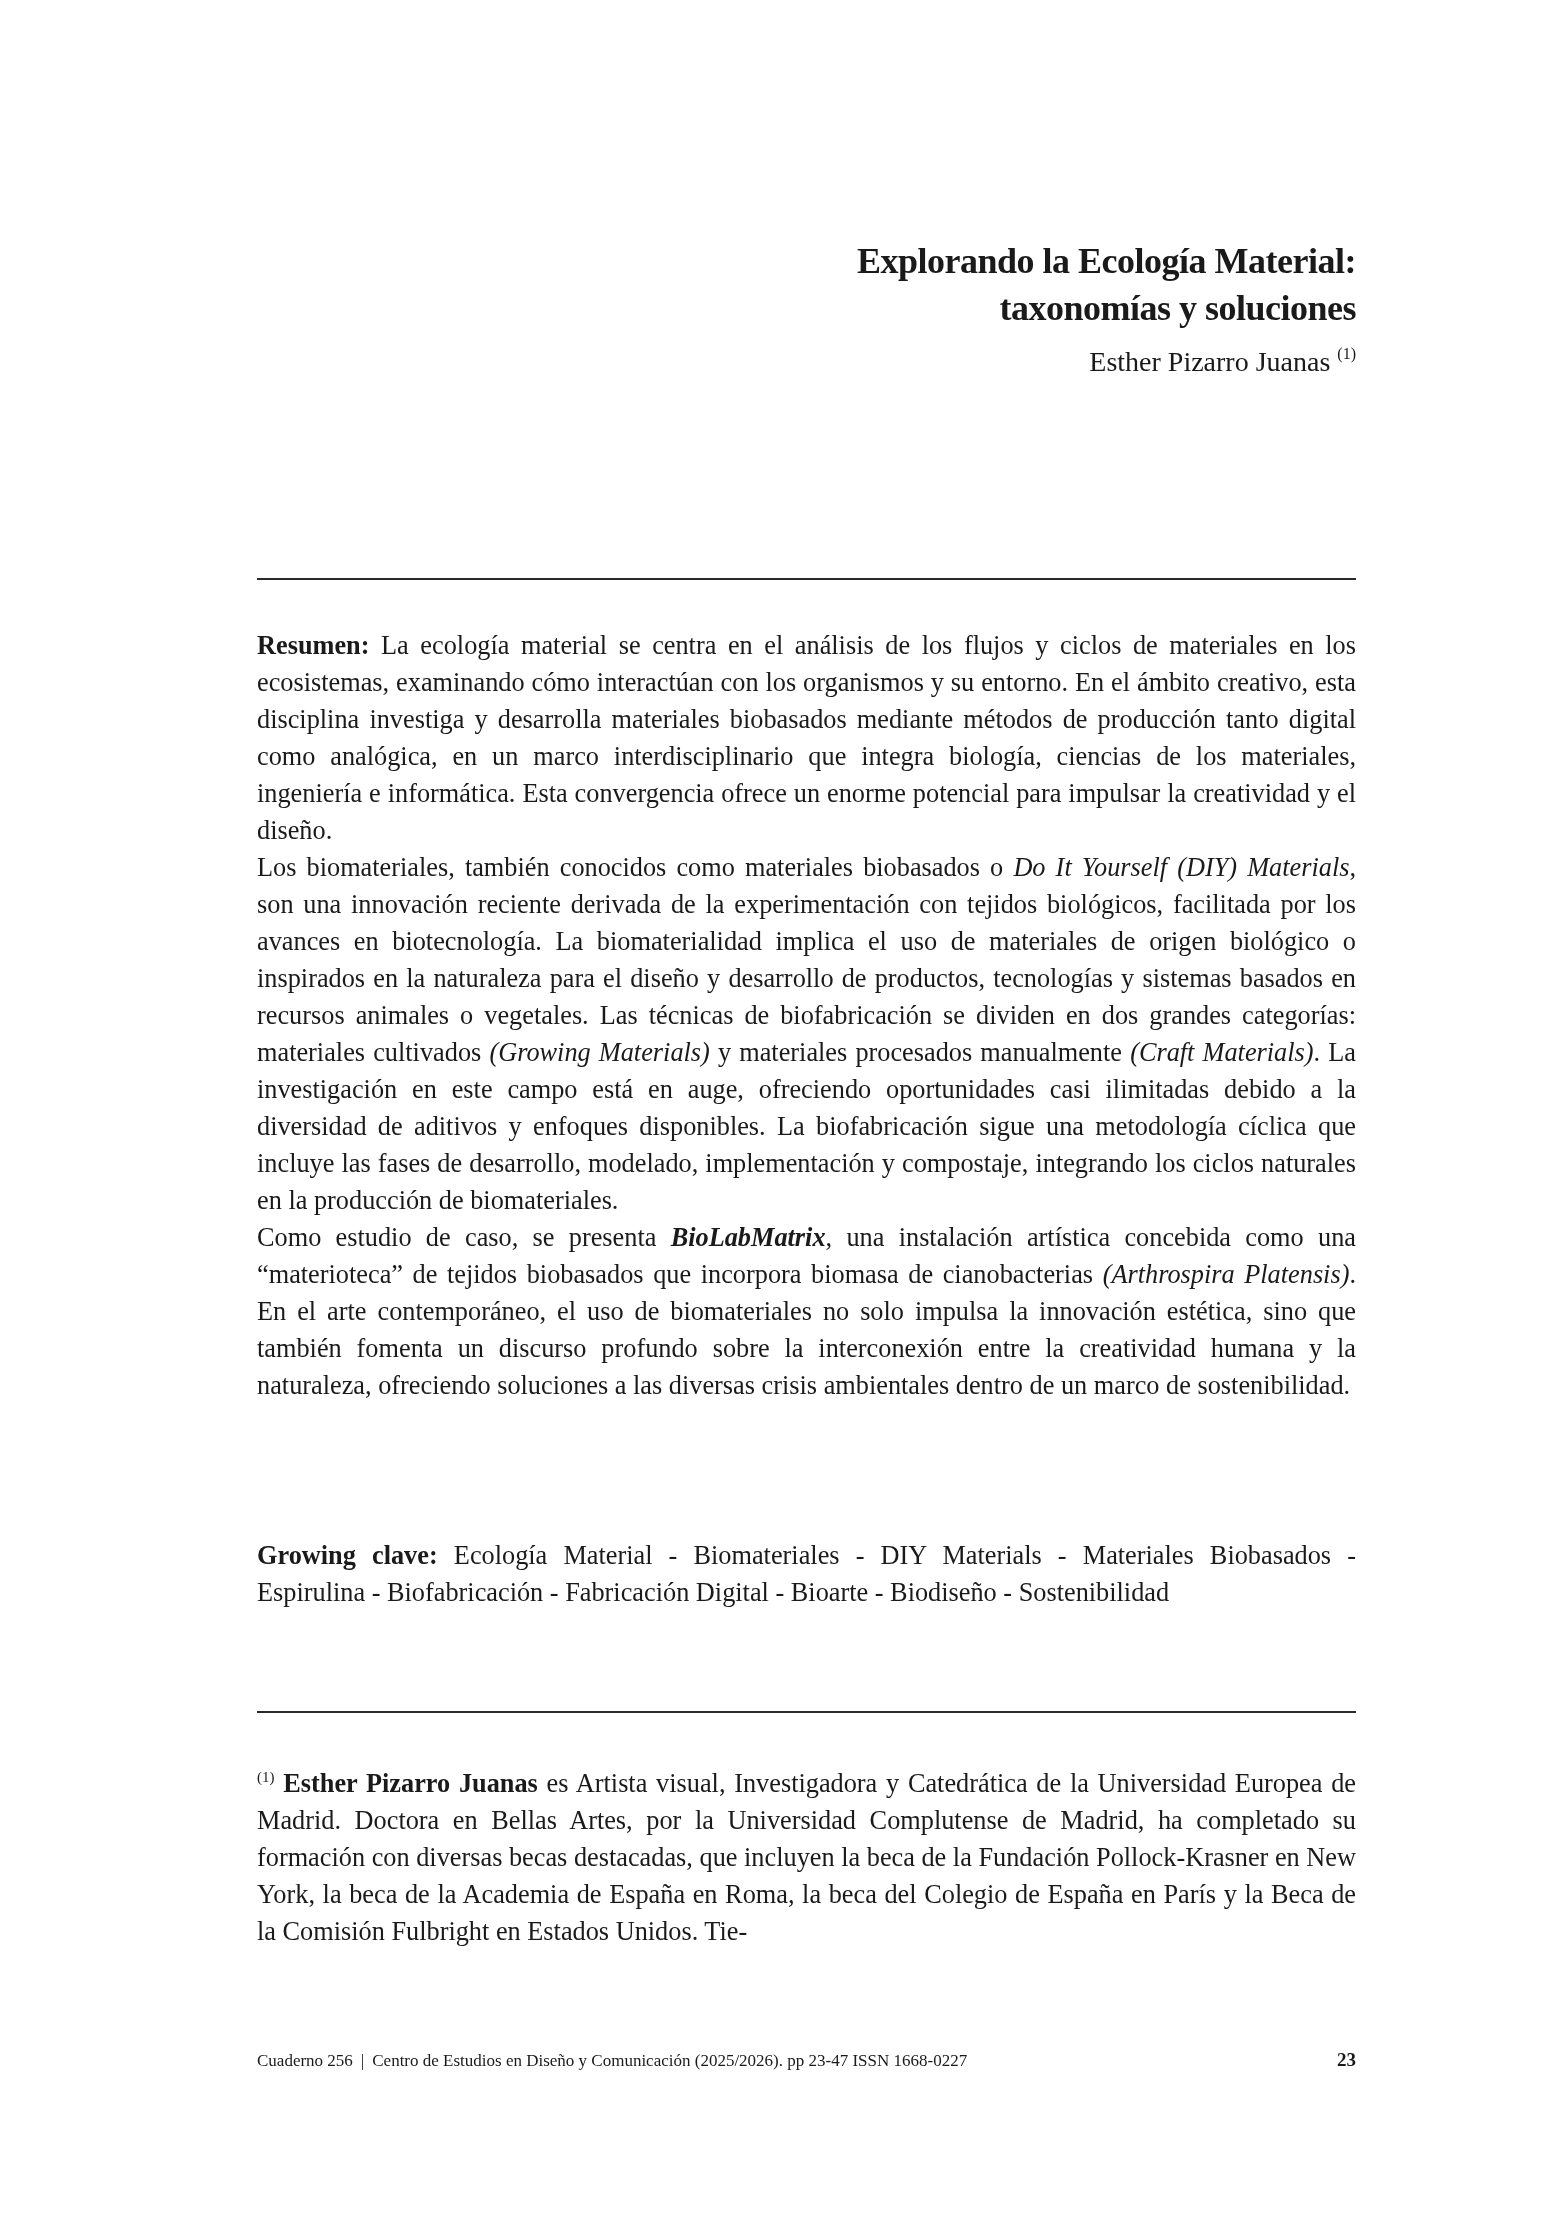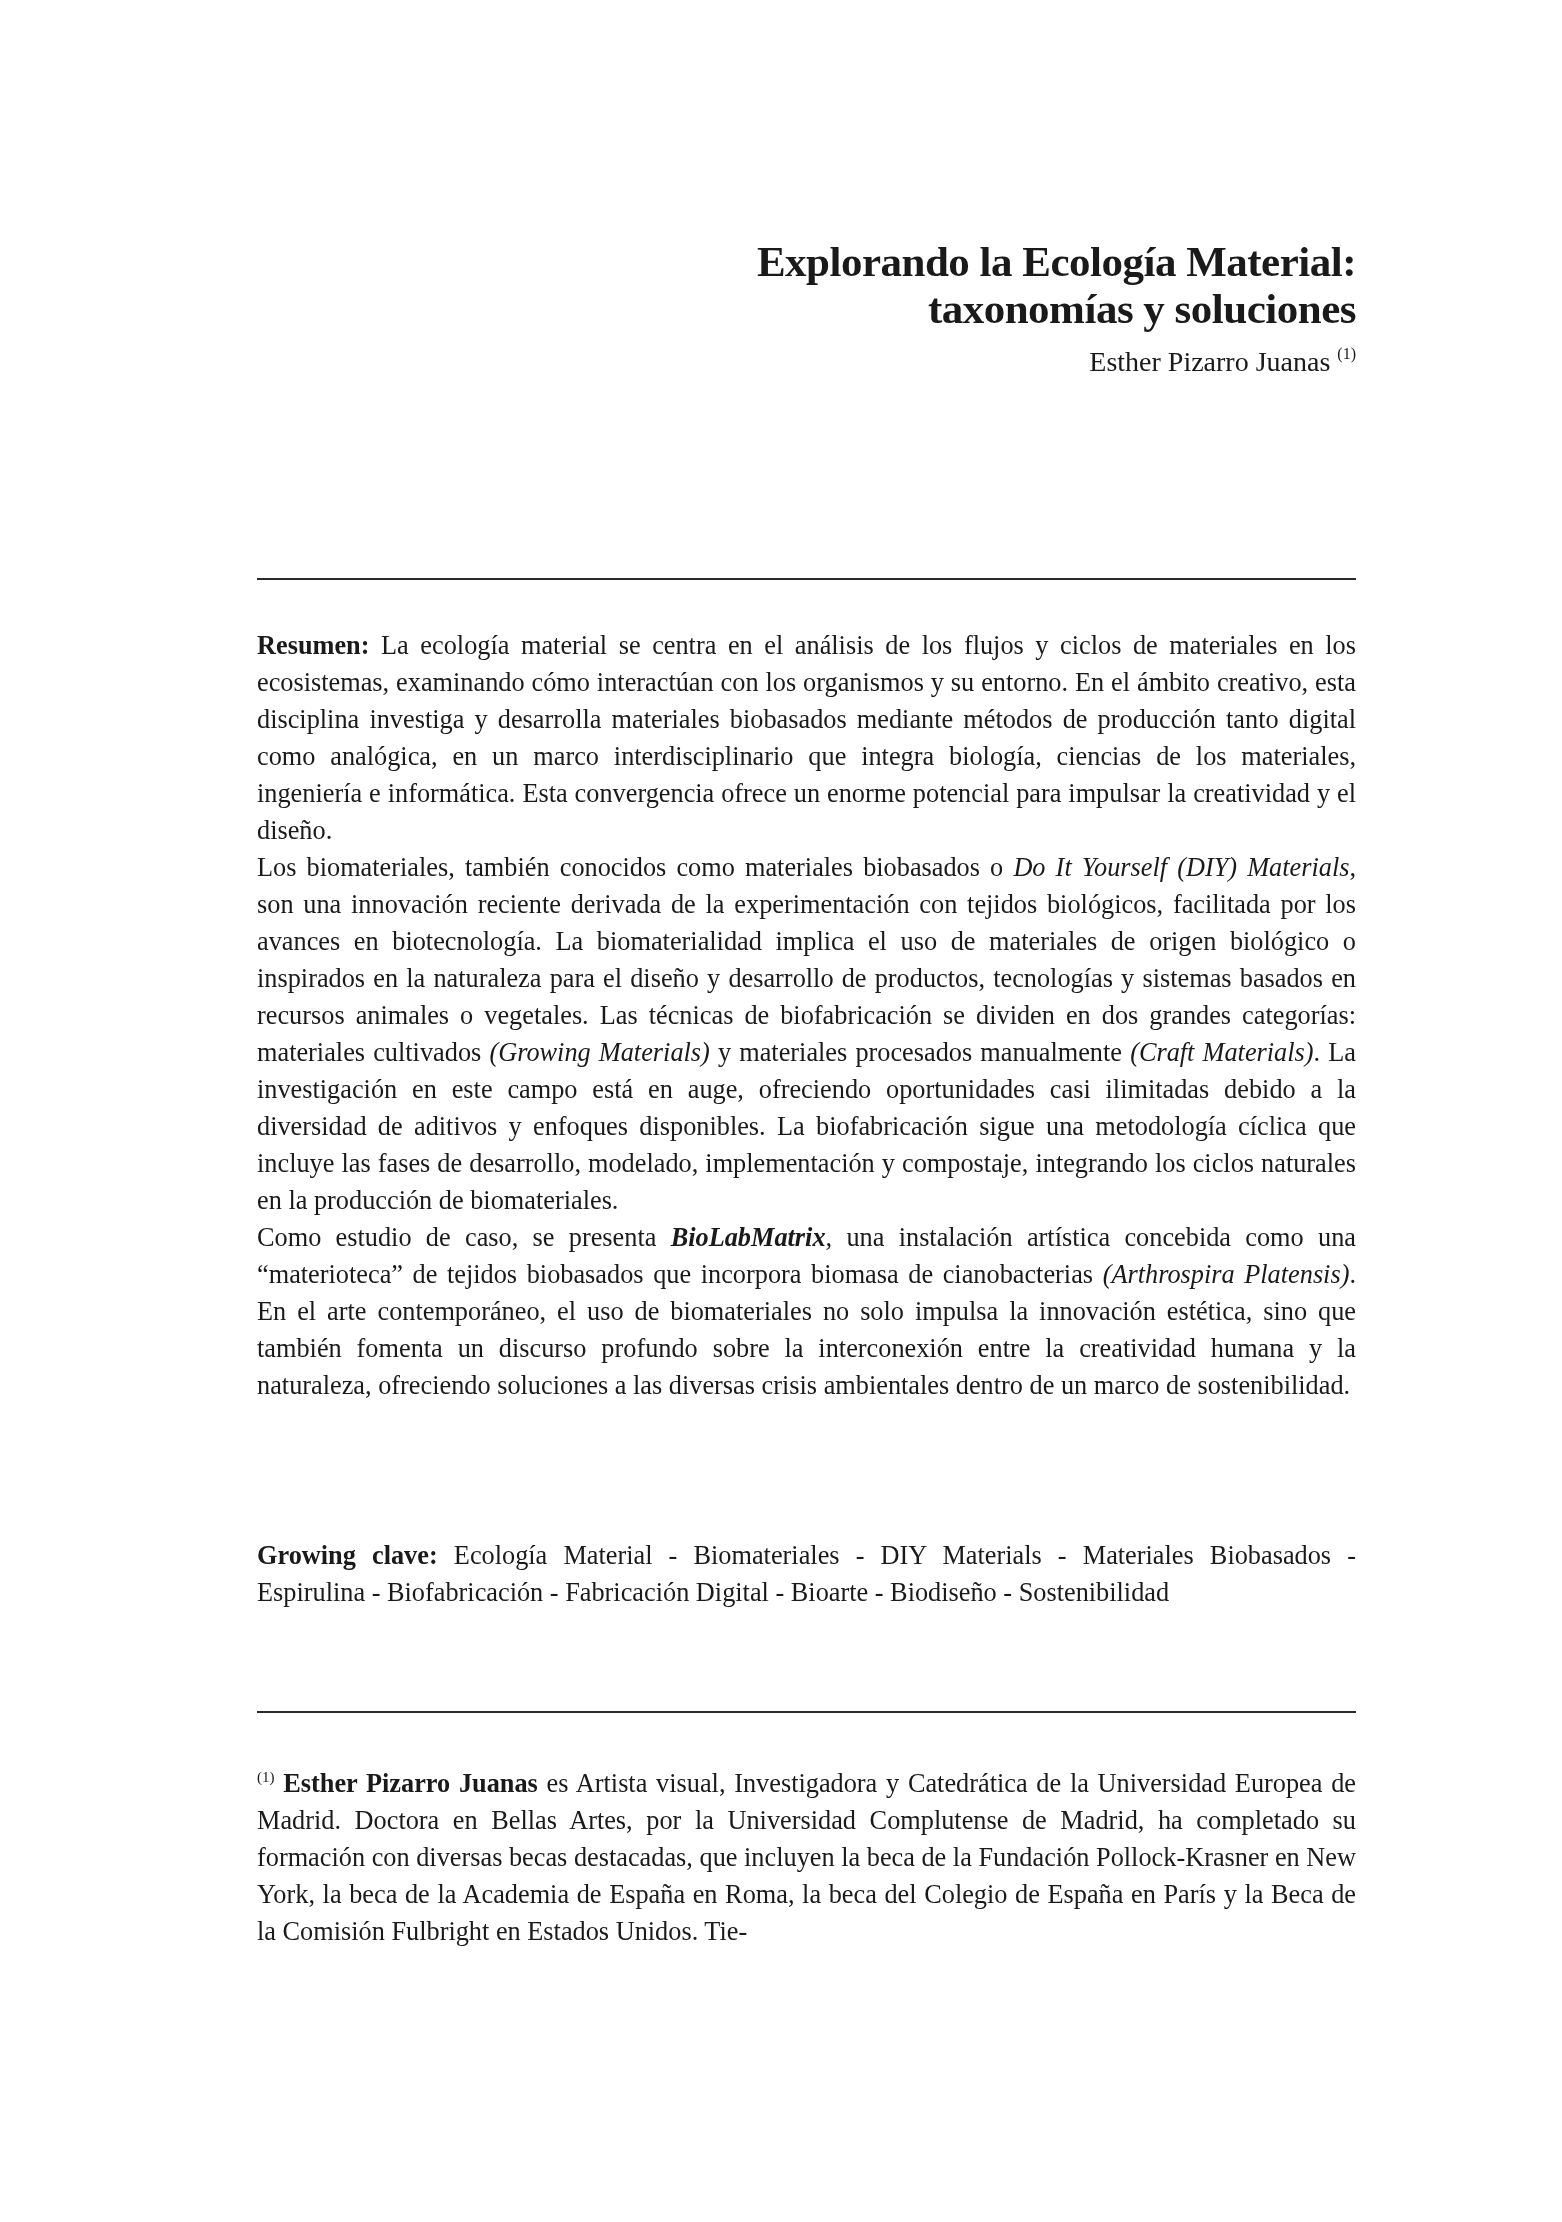--- a/index.html
+++ b/index.html
@@ -4,21 +4,21 @@
 <style>
   html, body { margin: 0; padding: 0; background: #ffffff; }
   body { width: 1562px; height: 2222px; position: relative; overflow: hidden;
          font-family: "Liberation Serif", "DejaVu Serif", serif; color: #1a1a1a; }
   .page { position: absolute; left: 0; top: 0; width: 1562px; height: 2222px; }
 
   .meta { position: absolute; left: 257px; top: 256px; font-size: 16.5px; line-height: 25px; }
   .meta div { white-space: nowrap; }
 
   .title-block { position: absolute; right: 206px; top: 238px; text-align: right; }
-  .title { font-weight: bold; font-size: 43px; line-height: 47px; letter-spacing: -0.5px; margin-left: 24px; }
+  .title { font-weight: bold; font-size: 36px; line-height: 47px; letter-spacing: -0.5px; margin-left: 24px; }
   .author { font-size: 28px; line-height: 36px; margin-top: 4px; text-align: right; }
   .author sup { font-size: 16px; vertical-align: 12px; }
 
   .rule { position: absolute; left: 257px; width: 1099px; height: 2px; background: #2a2a2a; }
 
   .body-text { position: absolute; left: 257px; width: 1099px; font-size: 26.3px; line-height: 37px;
                text-align: justify; hyphens: manual; }
   .body-text p { margin: 0; }
   .lbl { font-weight: bold; margin-top: 28px; }
 
@@ -57,13 +57,19 @@
     <p><span class="lbl">Growing clave:</span><span> Ecología Material - Biomateriales - DIY Materials - Materiales Biobasados - Espirulina - Biofabricación - Fabricación Digital - Bioarte - Biodiseño - Sostenibilidad</span></p>
   </div>
 
 
   <div class="rule" style="top:1711px;"></div>
 
   <div class="body-text" style="top:1759px;">
     <p><sup class="fn">(1)</sup> <b>Esther Pizarro Juanas</b><span> es Artista visual, Investigadora y Catedrática de la Universidad Europea de Madrid. Doctora en Bellas Artes, por la Universidad Complutense de Madrid, ha completado su formación con diversas becas destacadas, que incluyen la beca de la Fun­dación Pollock-Krasner en New York, la beca de la Academia de España en Roma, la beca del Colegio de España en París y la Beca de la Comisión Fulbright en Estados Unidos. Tie-</span></p>
   </div>
 
+  <div class="footer">
+    <span>
+      <span>Cuaderno 256</span><span class="pipe">|</span><span>Centro de Estudios en Diseño y Comunicación (2025/2026).  pp 23-47  ISSN 1668-0227</span>
+    </span>
+    <span class="pnum">23</span>
+  </div>
 </div>
 
 </body></html>

